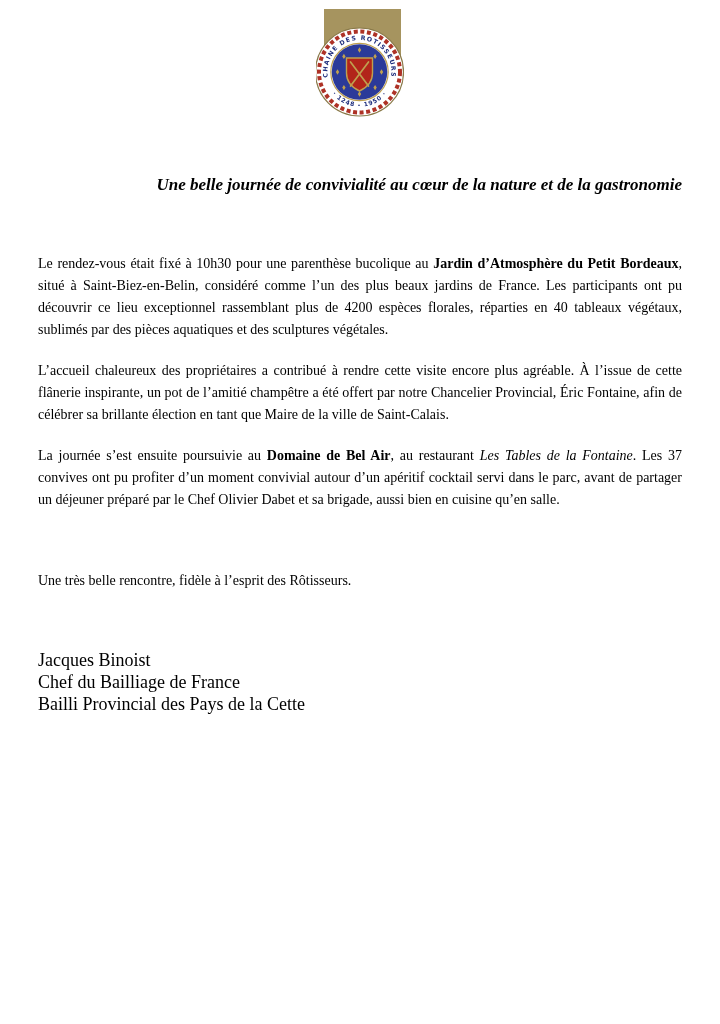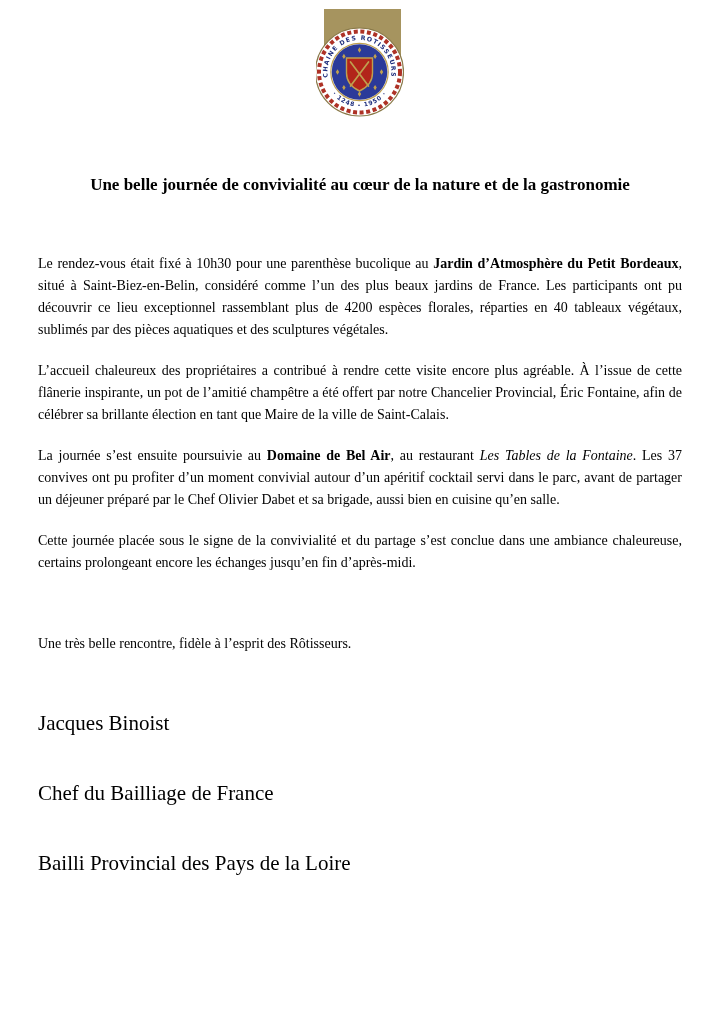--- a/index.html
+++ b/index.html
@@ -28,39 +28,39 @@
   .year-text {
     font-family: "DejaVu Sans", sans-serif;
     font-size: 6px;
     font-weight: bold;
     letter-spacing: 0.9px;
   }
   .doc-title {
     font-size: 17px;
     line-height: 22px;
     font-weight: bold;
-    text-align: center;
+    text-align: right;
     margin: 54px 0 12px 0;
+    font-style: italic;
   }
   .para {
     font-size: 14px;
     line-height: 22px;
     text-align: justify;
     text-align-last: left;
     margin: 0 0 19px 0;
   }
   .para.first { margin-top: 57px; }
   .para.closing { margin-top: 59px; margin-bottom: 12px; }
   .bold { font-weight: bold; }
   .italic { font-style: italic; }
   .signature { margin-top: 57px; }
   .sig-line {
-    font-size: 21px;
+    font-size: 18px;
     line-height: 22px;
-    margin-top: 48px;
   }
 </style>
 </head>
 <body>
 
 <div class="page">
 
   <header class="logo-wrap">
     <svg width="88" height="112" viewBox="0 0 88 112" role="img">
       <rect x="8" y="1" width="77" height="65" fill="#a6945f"></rect>
@@ -89,24 +89,23 @@
 
   <h1 class="doc-title">Une belle journée de convivialité au cœur de la nature et de la gastronomie</h1>
 
   <main>
     <p class="para first"><span>Le rendez-vous était fixé à 10h30 pour une parenthèse bucolique au </span><span class="bold">Jardin d’Atmosphère du Petit Bordeaux</span><span>, situé à Saint-Biez-en-Belin, considéré comme l’un des plus beaux jardins de France. Les participants ont pu découvrir ce lieu exceptionnel rassemblant plus de 4200 espèces florales, réparties en 40 tableaux végétaux, sublimés par des pièces aquatiques et des sculptures végétales.</span></p>
 
     <p class="para"><span>L’accueil chaleureux des propriétaires a contribué à rendre cette visite encore plus agréable. À l’issue de cette flânerie inspirante, un pot de l’amitié champêtre a été offert par notre Chancelier Provincial, Éric Fontaine, afin de célébrer sa brillante élection en tant que Maire de la ville de Saint-Calais.</span></p>
 
     <p class="para"><span>La journée s’est ensuite poursuivie au </span><span class="bold">Domaine de Bel Air</span><span>, au restaurant </span><span class="italic">Les Tables de la Fontaine</span><span>. Les 37 convives ont pu profiter d’un moment convivial autour d’un apéritif cocktail servi dans le parc, avant de partager un déjeuner préparé par le Chef Olivier Dabet et sa brigade, aussi bien en cuisine qu’en salle.</span></p>
 
-    <p class="para"><span>Cette journée placée sous le signe de la convivialité et du partage s’est conclue dans une ambiance chaleureuse, certains prolongeant encore les échanges jusqu’en fin d’après-midi.</span></p>
 
     <p class="para closing"><span>Une très belle rencontre, fidèle à l’esprit des Rôtisseurs.</span></p>
 
     <div class="signature">
       <div class="sig-line">Jacques Binoist</div>
       <div class="sig-line">Chef du Bailliage de France</div>
-      <div class="sig-line">Bailli Provincial des Pays de la Loire</div>
+      <div class="sig-line">Bailli Provincial des Pays de la Cette</div>
     </div>
   </main>
 
 </div>
 
 </body></html>

